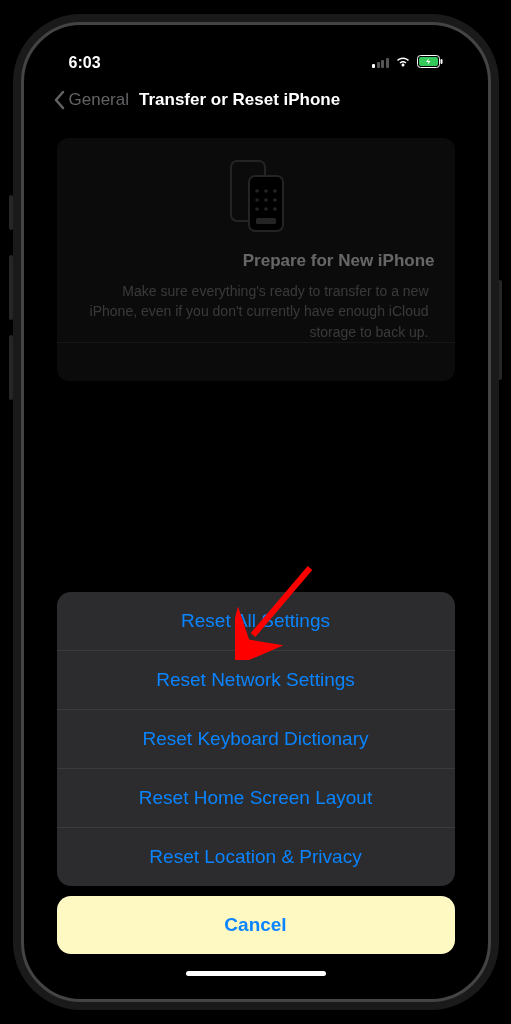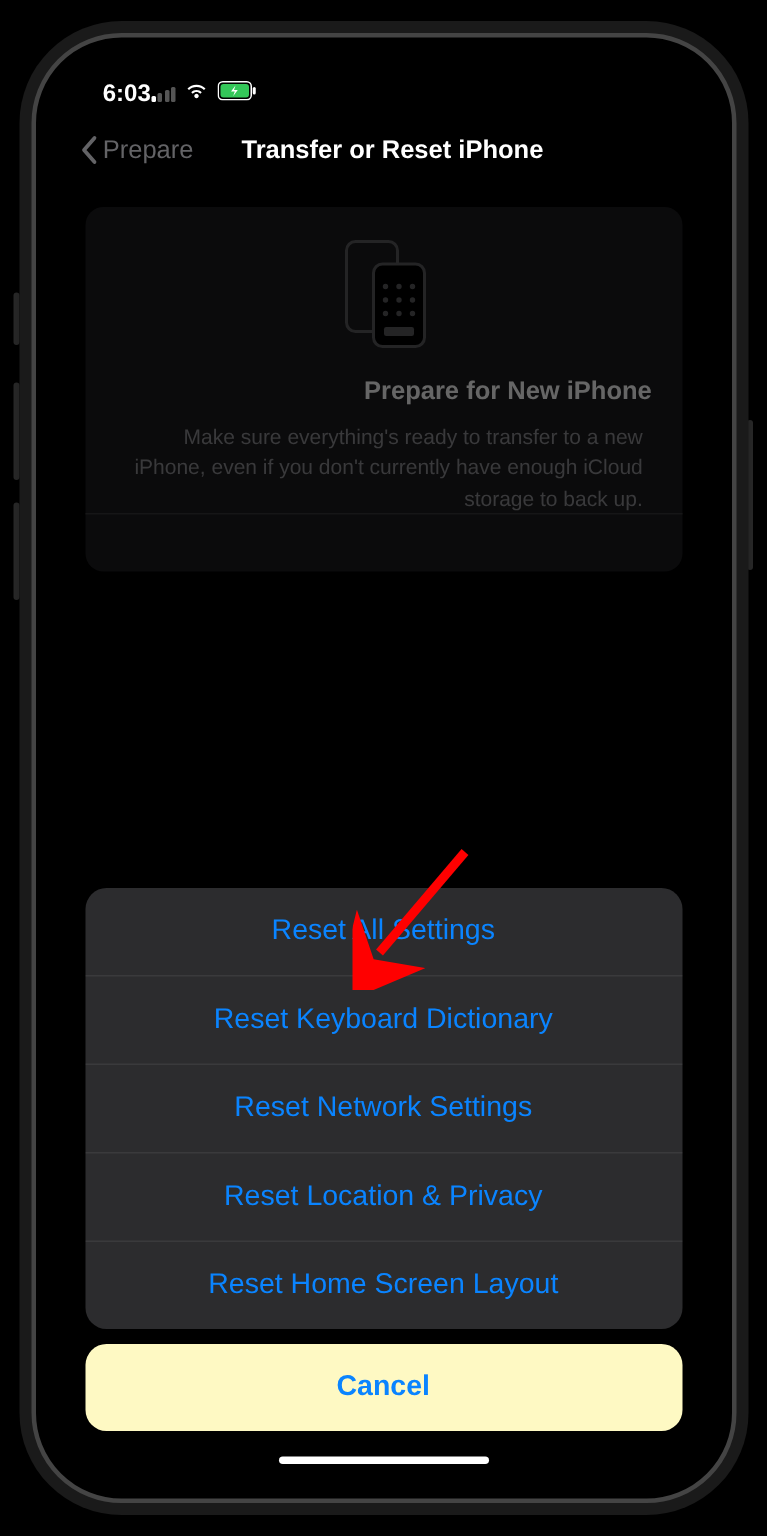--- a/index.html
+++ b/index.html
@@ -81,21 +81,21 @@
       right: 15px;
       bottom: 15px;
       background: #000;
       border-radius: 45px;
       overflow: hidden;
       display: flex;
       flex-direction: column;
     }
     .status-bar {
       display: flex;
-      justify-content: flex-start;
+      justify-content: space-between;
       align-items: center;
       padding: 14px 30px 8px 30px;
       color: #fff;
       font-size: 16px;
       font-weight: 600;
     }
     .status-right {
       display: flex;
       align-items: center;
       gap: 6px;
@@ -130,21 +130,21 @@
     }
     .back-chevron {
       width: 12px;
       height: 20px;
       margin-right: 4px;
     }
     .nav-title {
       color: #fff;
       font-size: 17px;
       font-weight: 600;
-      margin-left: 26px;
+      margin-left: 4px;
     }
     .content {
       flex: 1;
       padding: 0 18px;
       overflow: hidden;
       position: relative;
     }
     .prepare-card {
       background: #1c1c1e;
       border-radius: 12px;
@@ -275,21 +275,21 @@
           </svg>
         </div>
       </div>
     </div>
 
     <div class="nav-bar">
       <div class="back-button">
         <svg class="back-chevron" viewBox="0 0 12 20">
           <path d="M10 2L3 10l7 8" stroke="#636366" stroke-width="2.5" fill="none" stroke-linecap="round" stroke-linejoin="round"></path>
         </svg>
-        <span>Prepare</span>
+        <span>General</span>
       </div>
       <span class="nav-title">Transfer or Reset iPhone</span>
     </div>
 
     <div class="content">
       <div class="prepare-card">
         <div class="phones-icon">
           <svg width="70" height="75" viewBox="0 0 70 75">
             <rect x="10" y="3" width="34" height="60" rx="6" stroke="#5a5a5e" stroke-width="2" fill="none"></rect>
             <rect x="28" y="18" width="34" height="55" rx="6" stroke="#5a5a5e" stroke-width="2" fill="#000"></rect>
@@ -310,24 +310,24 @@
         <div class="prepare-title">Prepare for New iPhone</div>
         <div class="prepare-desc">Make sure everything's ready to transfer to a new iPhone, even if you don't currently have enough iCloud storage to back up.</div>
         <div class="card-divider"></div>
       </div>
 
       <div class="reset-text-behind">Reset</div>
 
       <div class="action-sheet">
         <div class="sheet-group">
           <div class="sheet-item">Reset All Settings</div>
+          <div class="sheet-item">Reset Network Settings</div>
           <div class="sheet-item">Reset Keyboard Dictionary</div>
-          <div class="sheet-item">Reset Network Settings</div>
+          <div class="sheet-item">Reset Home Screen Layout</div>
           <div class="sheet-item">Reset Location &amp; Privacy</div>
-          <div class="sheet-item">Reset Home Screen Layout</div>
         </div>
         <div class="cancel-button">Cancel</div>
       </div>
     </div>
 
     <div class="home-indicator"></div>
   </div>
 </div>
 
 <div class="arrow-annotation">

